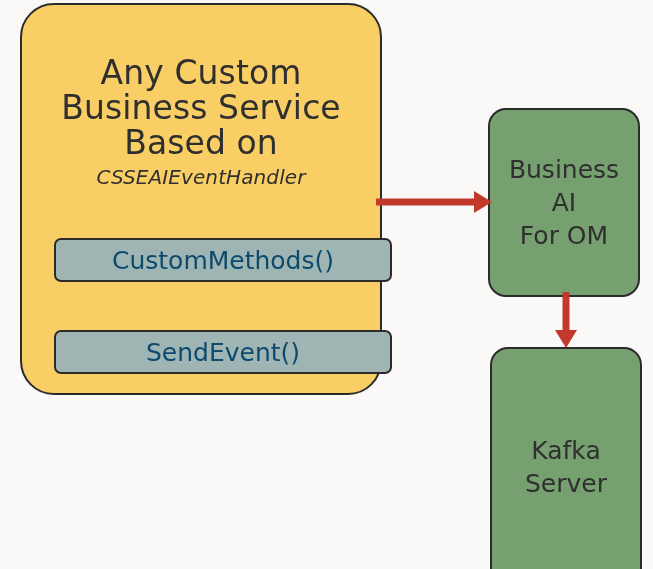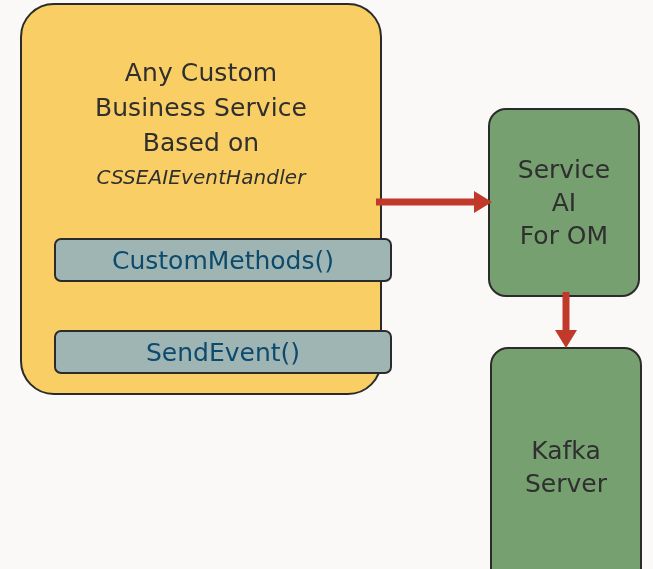--- a/index.html
+++ b/index.html
@@ -36,21 +36,21 @@
     width: 362px;
     height: 392px;
     background: #F9CE64;
     border-radius: 34px;
     justify-content: flex-start;
     padding-top: 50px;
   }
   .service-title {
     width: 100%;
     text-align: center;
-    font-size: 25px;
+    font-size: 33px;
     line-height: 35px;
     color: #2f2f2f;
     letter-spacing: 0.1px;
     white-space: pre-line;
   }
   .service-subtitle {
     width: 100%;
     text-align: center;
     font-size: 20px;
     line-height: 35px;
@@ -128,21 +128,21 @@
     <div class="method-chip first">
       <span>CustomMethods()</span>
     </div>
 
     <div class="method-chip second">
       <span>SendEvent()</span>
     </div>
   </div>
 
   <div class="node green-box sidecar-box">
-    <div class="green-label">Service
+    <div class="green-label">Business
 AI
 For OM</div>
   </div>
 
   <div class="node green-box kafka-box">
     <div class="green-label">Kafka
 Server</div>
   </div>
 
   <svg class="arrow-svg arrow-h" viewBox="0 0 120 36">

